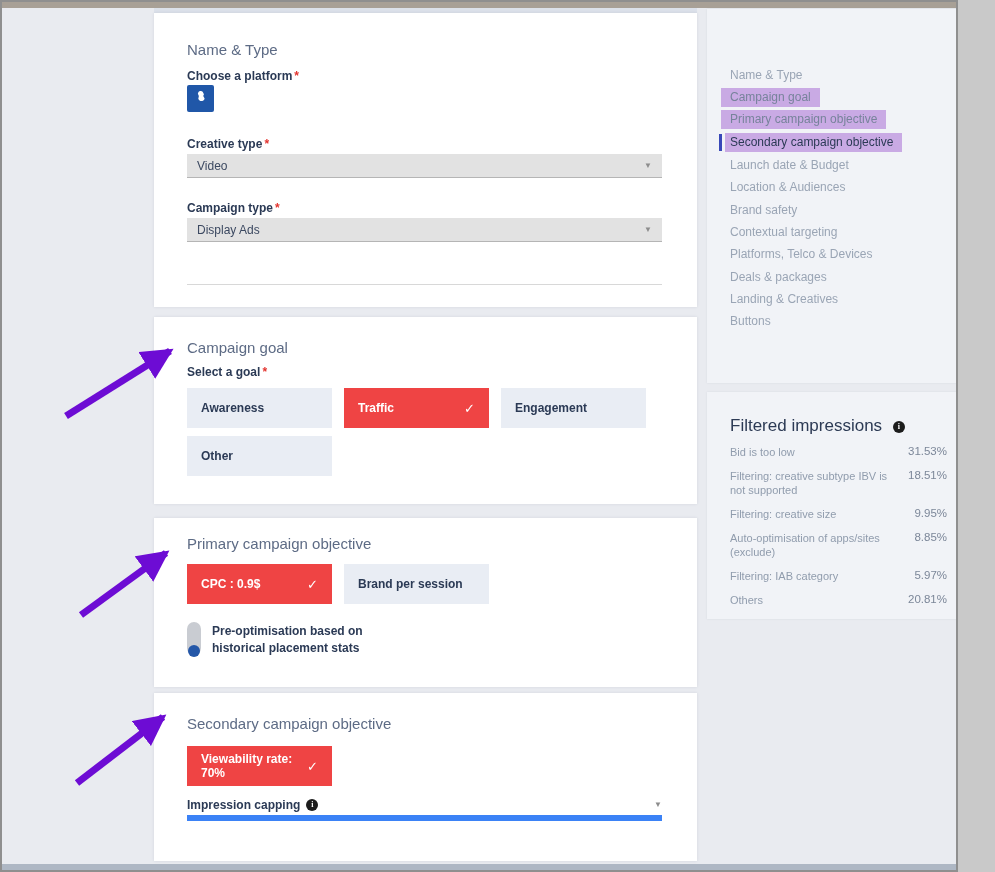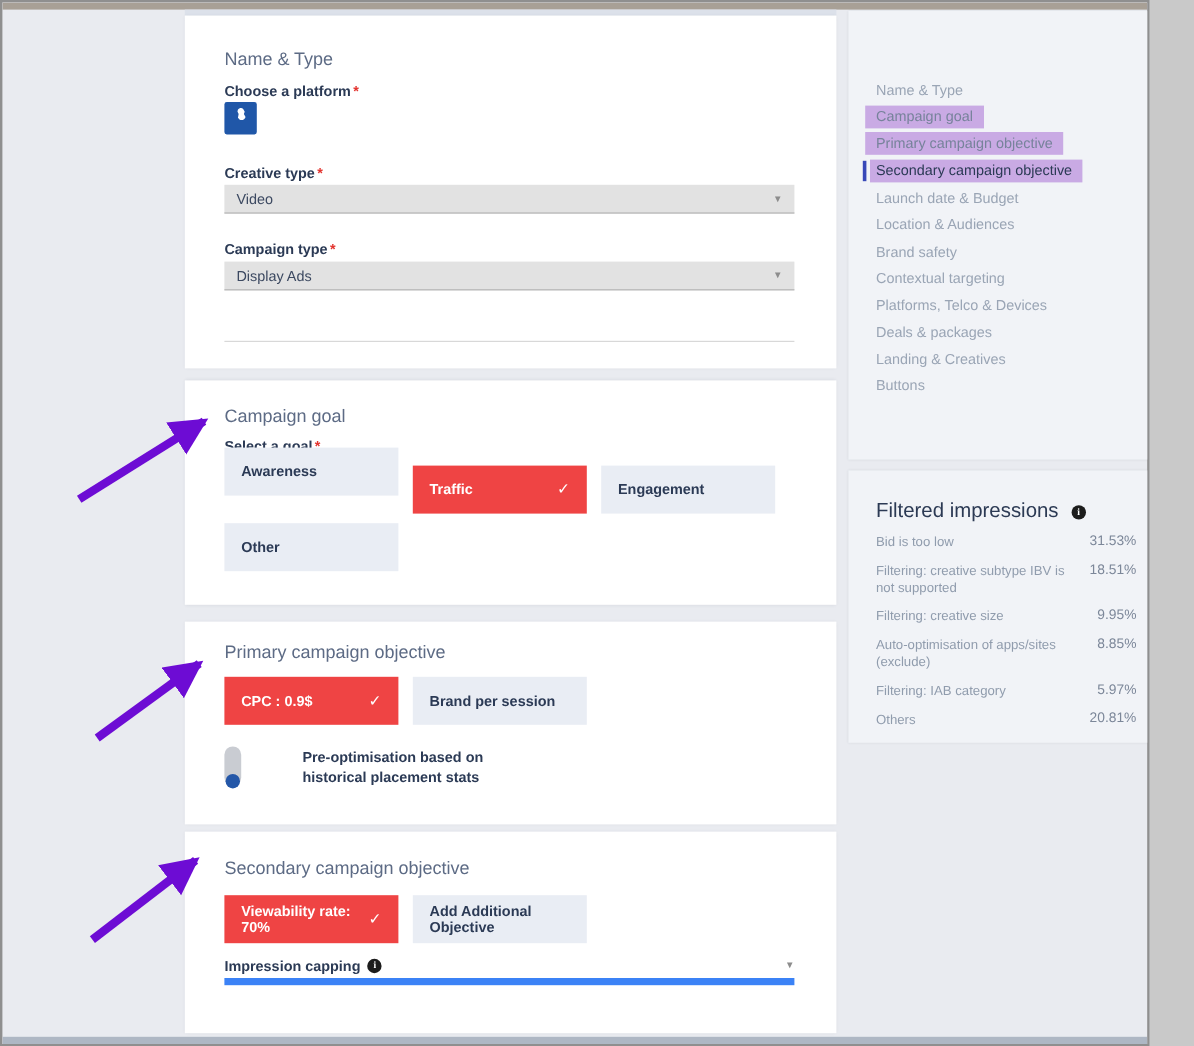--- a/index.html
+++ b/index.html
@@ -61,21 +61,21 @@
   .toggle{
     position:absolute; left:33px; top:104px; width:14px; height:33px;
     background:#c9ccd2; border-radius:8px; cursor:pointer;
   }
   .toggle .knob{
     position:absolute; left:1px; bottom:-2px; width:12px; height:12px;
     border-radius:50%; background:#2457a8;
   }
   .toggle-text{
     position:absolute; left:58px; top:105px; font-size:12px; font-weight:700;
-    color:#2b3a55; line-height:17px;margin-left:40px;
+    color:#2b3a55; line-height:17px;
   }
 
   .info-icon{
     display:inline-flex; align-items:center; justify-content:center;
     width:12px; height:12px; border-radius:50%; background:#1c1c1c; color:#ffffff;
     font-size:8px; font-weight:700; font-family:"Liberation Serif",serif;
     vertical-align:middle; margin-left:6px; cursor:pointer;
   }
 
   .capping-row{
@@ -160,21 +160,21 @@
 
     <div class="underline-input" style="top:254px"></div>
   </div>
 
   <div class="card" id="card-goal">
     <div class="section-heading" style="top:22px">Campaign goal</div>
     <div class="field-label" style="top:48px">
       <span>Select a goal</span><span class="req">*</span>
     </div>
 
-    <button class="chip" style="left:33px; top:56px">
+    <button class="chip" style="left:33px; top:71px">
       <span>Awareness</span>
     </button>
     <button class="chip chip--selected" style="left:190px; top:71px">
       <span>Traffic</span>
       <span class="check">✓</span>
     </button>
     <button class="chip" style="left:347px; top:71px">
       <span>Engagement</span>
     </button>
     <button class="chip" style="left:33px; top:119px">
@@ -201,23 +201,20 @@
       <div>historical placement stats</div>
     </div>
   </div>
 
   <div class="card" id="card-secondary">
     <div class="section-heading" style="top:22px">Secondary campaign objective</div>
 
     <button class="chip chip--selected" style="left:33px; top:53px">
       <span>Viewability rate: 70%</span>
       <span class="check">✓</span>
-    </button>
-    <button class="chip" style="left:190px; top:53px">
-      <span>Add Additional Objective</span>
     </button>
 
     <div class="capping-row">
       <span class="label">Impression capping</span>
       <span class="info-icon">i</span>
       <span class="chev">▼</span>
     </div>
   </div>
 
   <div class="panel" id="nav-panel">

